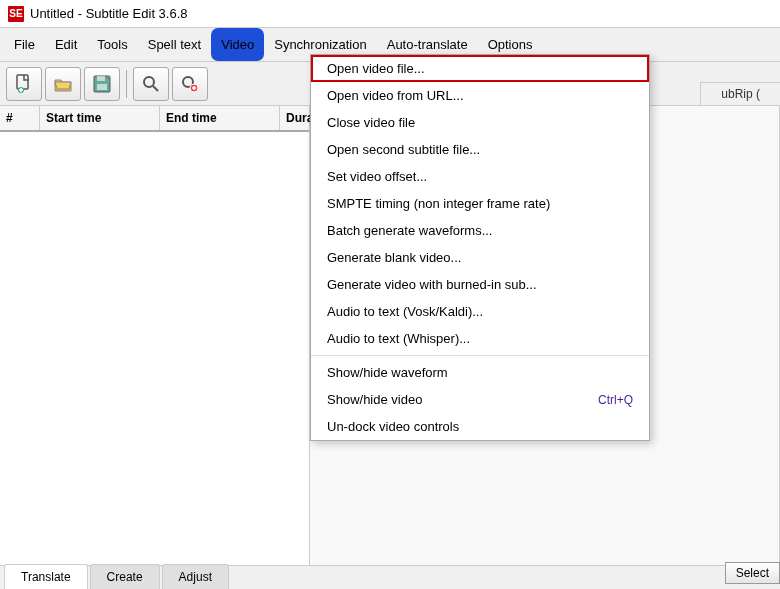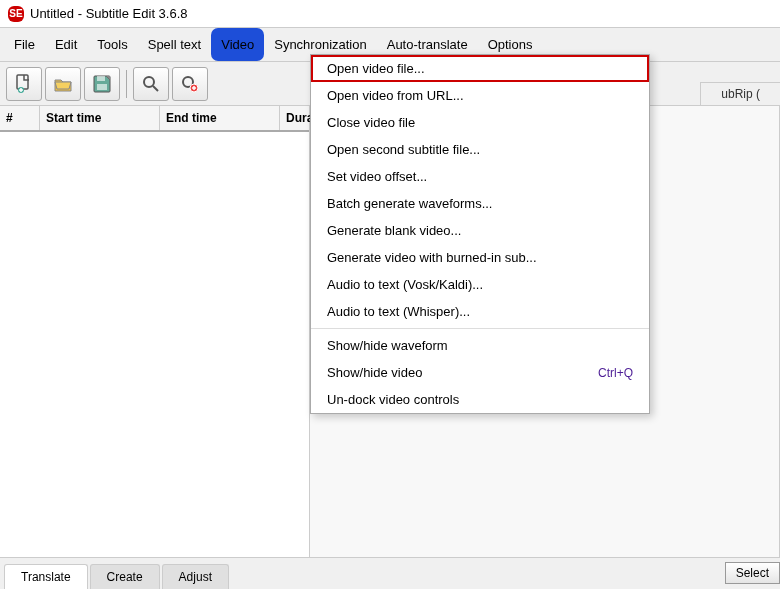--- a/index.html
+++ b/index.html
@@ -28,21 +28,21 @@
       width: 16px;
       height: 16px;
       background: #c00;
       color: #fff;
       font-size: 10px;
       font-weight: bold;
       display: flex;
       align-items: center;
       justify-content: center;
       margin-right: 6px;
-      border-radius: 6px;
+      border-radius: 1px;
       flex-shrink: 0;
     }
 
     
     .menu-bar {
       background: #f0f0f0;
       height: 34px;
       display: flex;
       align-items: center;
       border-bottom: 1px solid #ccc;
@@ -183,21 +183,21 @@
       background: #f0f0f0;
       border: none;
     }
 
     
     .bottom-tabs {
       position: absolute;
       bottom: 0;
       left: 0;
       width: 780px;
-      height: 32px;
+      height: 24px;
       background: #f0f0f0;
       border-top: 1px solid #ccc;
       display: flex;
       align-items: flex-end;
       padding: 0 4px;
     }
     .tab {
       padding: 5px 16px;
       border: 1px solid #ccc;
       border-bottom: none;
@@ -405,20 +405,23 @@
     <div class="dropdown-item">
       <span>Close video file</span>
     </div>
     <div class="dropdown-item">
       <span>Open second subtitle file...</span>
     </div>
     <div class="dropdown-item">
       <span>Set video offset...</span>
     </div>
     <div class="dropdown-item">
+      <span>SMPTE timing (non integer frame rate)</span>
+    </div>
+    <div class="dropdown-item">
       <span>Batch generate waveforms...</span>
     </div>
     <div class="dropdown-item">
       <span>Generate blank video...</span>
     </div>
     <div class="dropdown-item">
       <span>Generate video with burned-in sub...</span>
     </div>
     <div class="dropdown-item">
       <span>Audio to text (Vosk/Kaldi)...</span>

